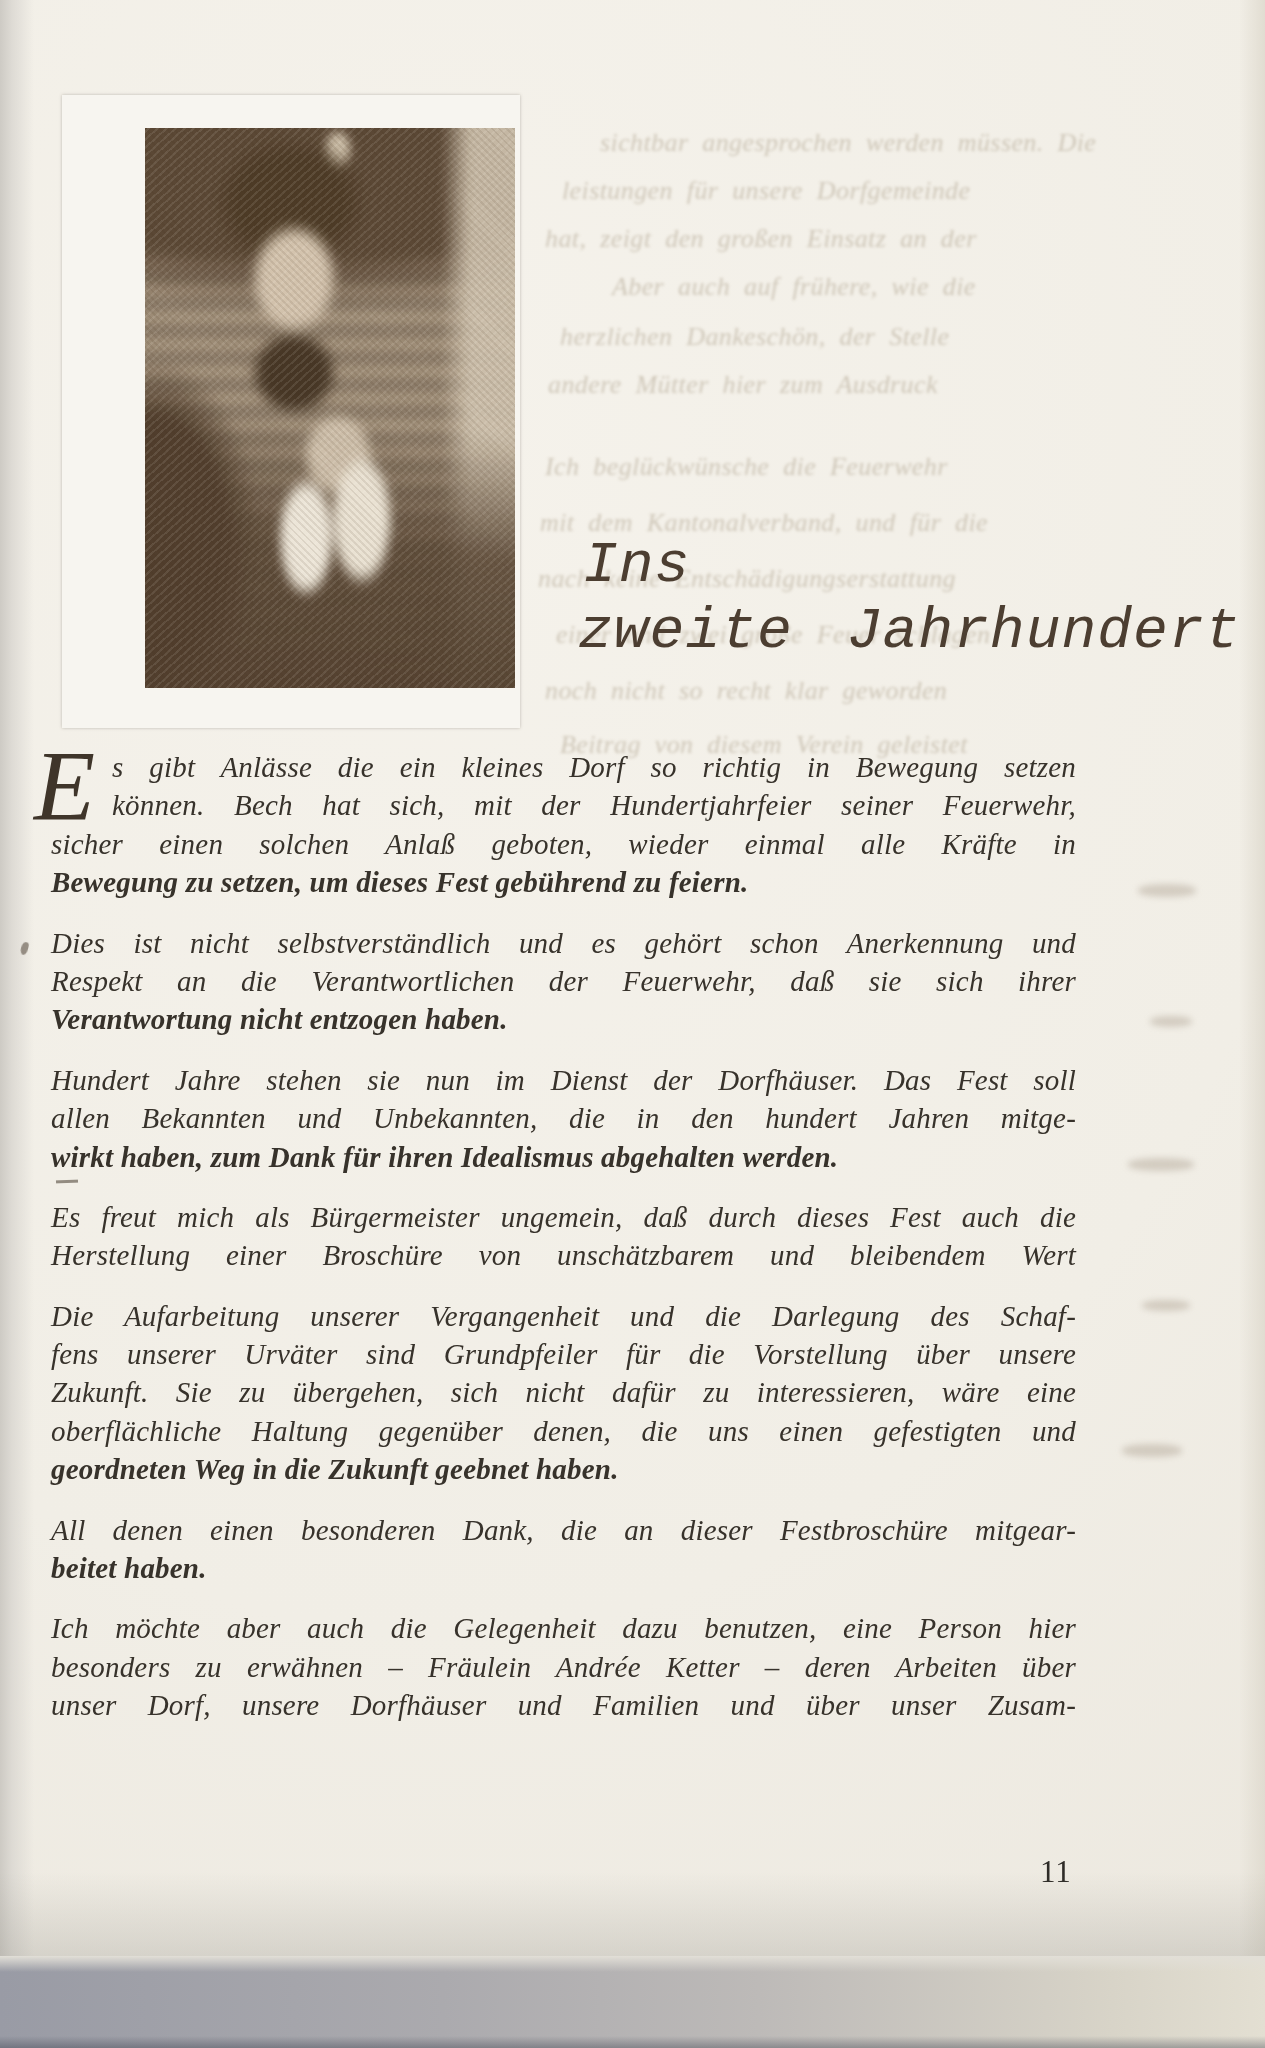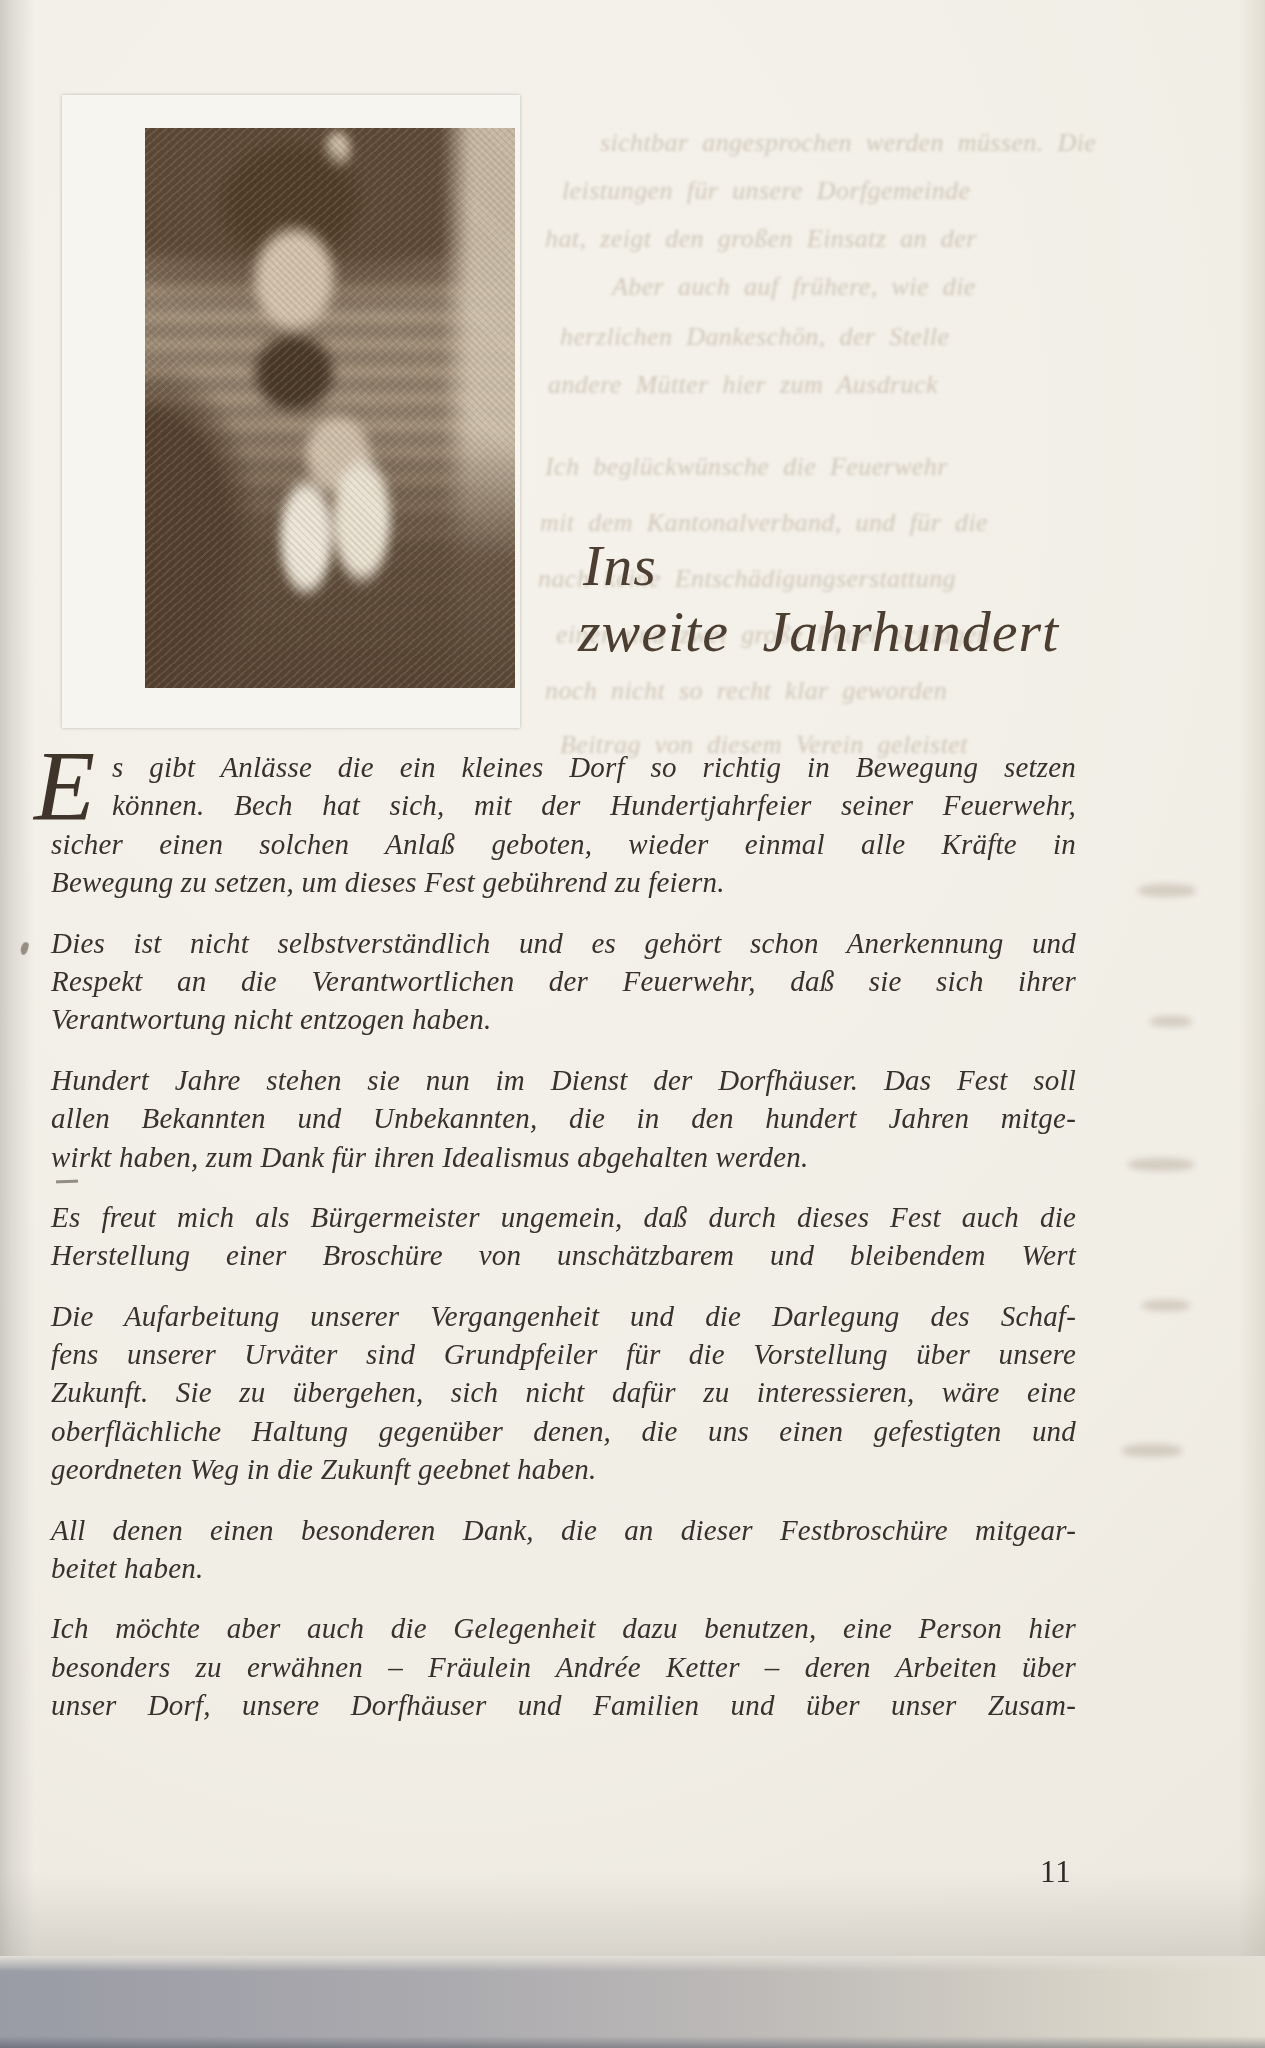--- a/index.html
+++ b/index.html
@@ -83,31 +83,31 @@
   .ghost-b .g5{top:676px;left:545px}
   .ghost-b .g6{top:730px;left:560px}
   .blot{position:absolute;background:rgba(150,135,115,.32);filter:blur(3px);border-radius:45%;}
   .blot.b1{left:1138px;top:884px;width:58px;height:13px}
   .blot.b2{left:1150px;top:1016px;width:42px;height:11px}
   .blot.b3{left:1128px;top:1158px;width:66px;height:13px}
   .blot.b4{left:1142px;top:1300px;width:48px;height:11px}
   .blot.b5{left:1122px;top:1444px;width:60px;height:13px}
 
   
-  .title{position:absolute;left:578px;top:534px;font-style:italic;color:#4c3e31;}
+  .title{position:absolute;left:578px;top:534px;font-style:italic;color:#4c3e31;font-family:Liberation Mono, monospace;}
   .title .t1{font-size:58px;line-height:64px;padding-left:5px;letter-spacing:1px;}
   .title .t2{font-size:58px;line-height:68px;word-spacing:18px;letter-spacing:1px;}
 
   
   .body-text{position:absolute;left:34px;top:748px;width:1042px;
     font-style:italic;font-size:29px;line-height:38.4px;color:#37322b;letter-spacing:.2px;}
   .para{margin:0 0 22px 0;position:relative;}
   .line{text-align:justify;text-align-last:justify;height:38.4px;overflow:visible;white-space:nowrap;}
   .line{white-space:normal;margin-left:17px;}
-  .line.last{text-align-last:left;}
+  .line.last{text-align-last:left;font-weight:bold;}
   .line.ind{margin-left:78px;}
   .dropcap{position:absolute;left:0;top:-8px;font-size:100px;line-height:92px;color:#3f352a;font-style:italic;}
 
   
   .mark-comma{position:absolute;left:21px;top:942px;width:7px;height:13px;
     background:rgba(80,68,54,.55);border-radius:60% 40% 60% 60%;transform:rotate(14deg);filter:blur(.6px);}
   .dash-wirkt{position:absolute;left:56px;top:1180px;width:22px;height:3px;
     background:rgba(70,58,45,.55);filter:blur(.5px);transform:rotate(-2deg);}
 
   

